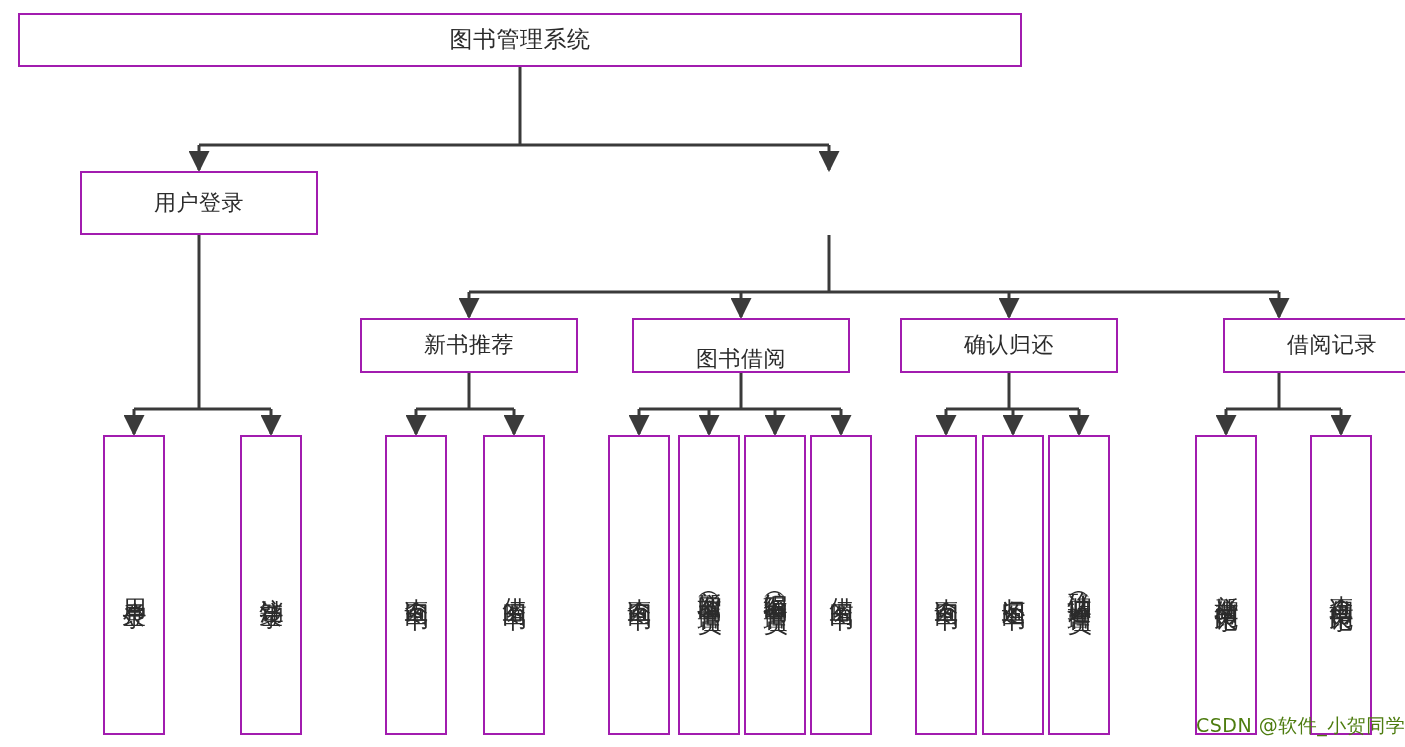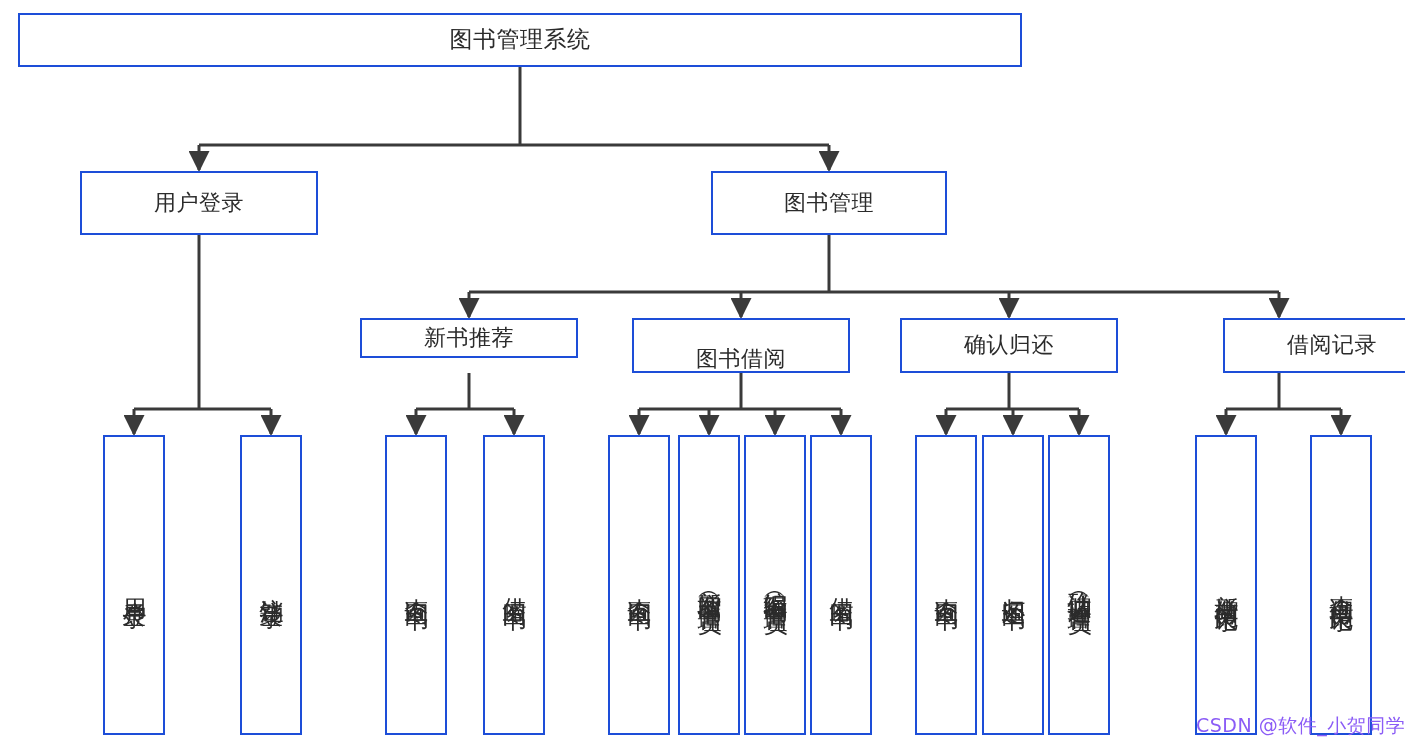--- a/index.html
+++ b/index.html
@@ -20,21 +20,21 @@
   #edges {
     position: absolute;
     left: 0;
     top: 0;
     width: 1405px;
     height: 747px;
   }
   .node {
     position: absolute;
     box-sizing: border-box;
-    border: 2px solid #1d4ed8;
+    border: 2px solid #a21caf;
     background: #ffffff;
     display: flex;
     align-items: center;
     justify-content: center;
     color: #2b2b2b;
     z-index: 2;
   }
   .node-label {
     display: block;
     text-align: center;
@@ -60,21 +60,21 @@
     font-size: 24px;
     line-height: 1.12;
     letter-spacing: 3px;
     max-height: 100%;
   }
   .watermark {
     position: absolute;
     left: 1196px;
     top: 713px;
     font-size: 19px;
-    color: #8b5cf6;
+    color: #4d7c0f;
     letter-spacing: 0.5px;
     z-index: 3;
     white-space: nowrap;
     font-family: "DejaVu Sans", "Liberation Sans", sans-serif;
   }
 </style>
 </head>
 <body>
 
 <div id="canvas">
@@ -121,24 +121,21 @@
       </g>
   </svg>
 
   <div class="watermark">CSDN @软件_小贺同学</div>
 <div class="node h root" style="left: 18px; top: 13px; width: 1004px; height: 54px;">
       <span class="node-label">图书管理系统</span>
     </div>
     <div class="node h" style="left: 80px; top: 171px; width: 238px; height: 64px;">
       <span class="node-label">用户登录</span>
     </div>
-    <div class="node h" style="left: 711px; top: 171px; width: 236px; height: 64px;">
-      <span class="node-label">图书管理</span>
-    </div>
-    <div class="node h" style="left: 360px; top: 318px; width: 218px; height: 40px;">
+    <div class="node h" style="left: 360px; top: 318px; width: 218px; height: 55px;">
       <span class="node-label">新书推荐</span>
     </div>
     <div class="node h" style="left: 632px; top: 318px; width: 218px; height: 55px; align-items: flex-end;">
       <span class="node-label">图书借阅</span>
     </div>
     <div class="node h" style="left: 900px; top: 318px; width: 218px; height: 55px;">
       <span class="node-label">确认归还</span>
     </div>
     <div class="node h" style="left: 1223px; top: 318px; width: 218px; height: 55px;">
       <span class="node-label">借阅记录</span>

